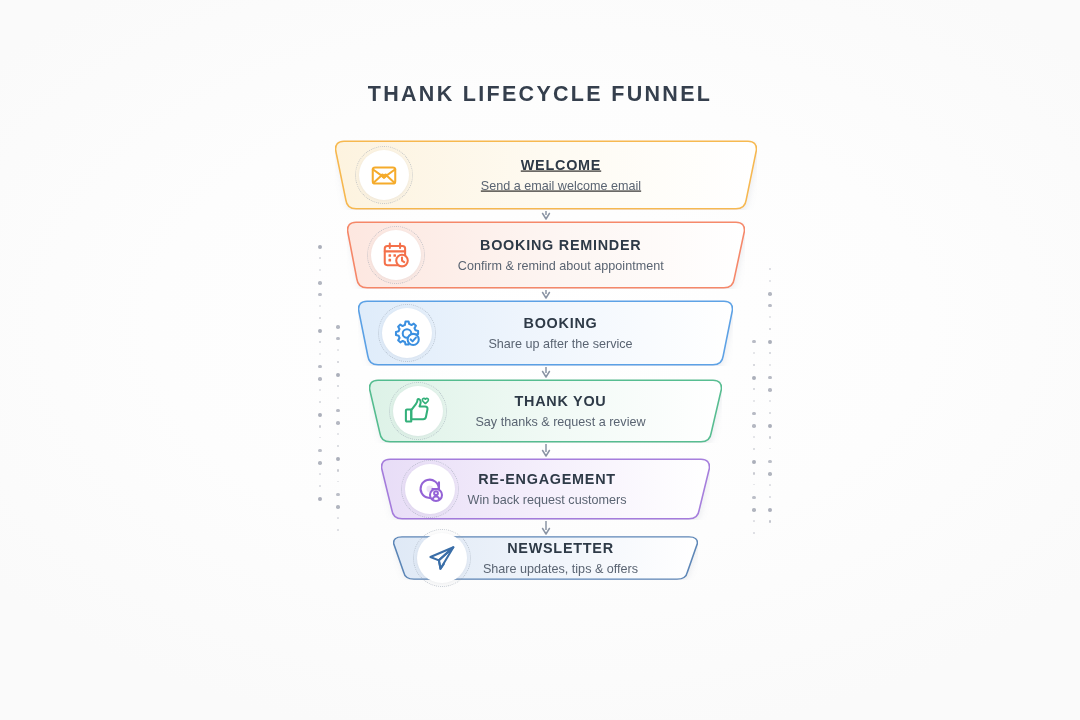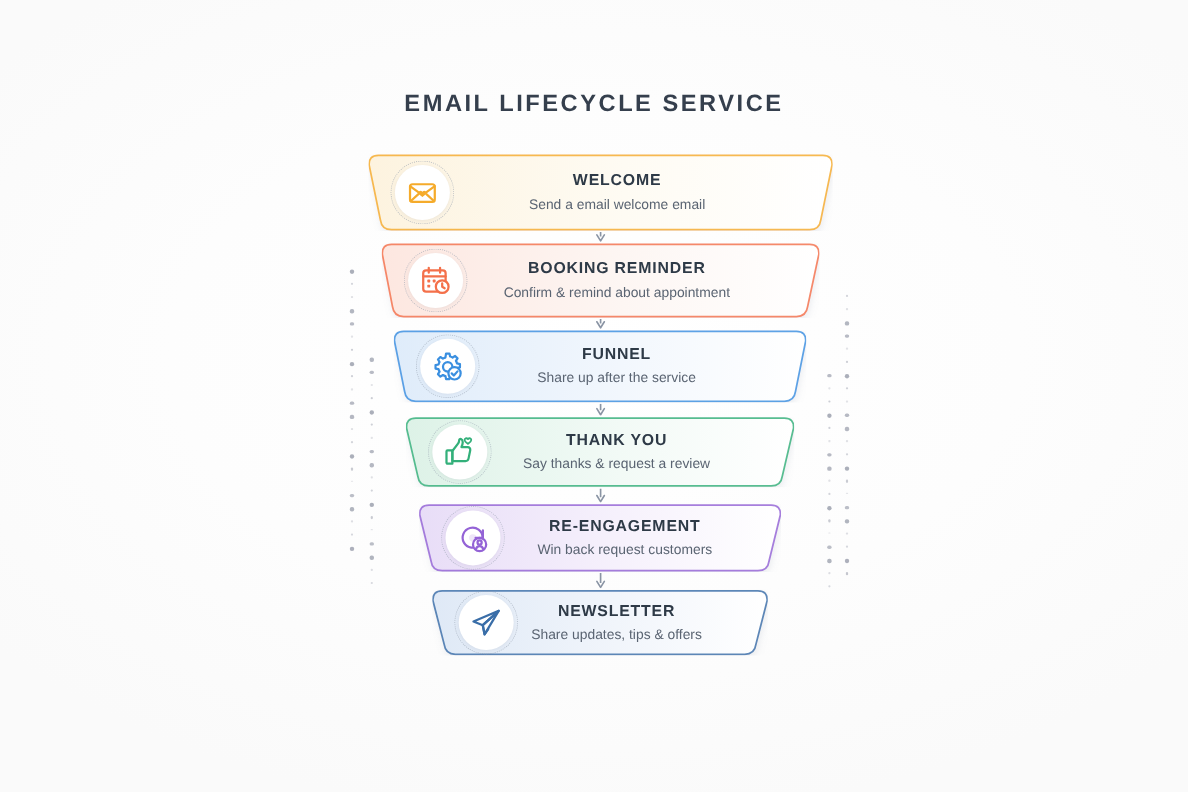--- a/index.html
+++ b/index.html
@@ -130,21 +130,21 @@
     height: 26px;
     left: 50%;
     transform: translateX(-50%);
   }
 </style>
 </head>
 <body>
 
 <div id="canvas">
 
-  <div class="title">EMAIL LIFECYCLE SERVICE</div>
+  <div class="title">THANK LIFECYCLE FUNNEL</div>
 
   <div class="dots" id="dots-layer">
       <div class="dot" style="width: 3.88px; height: 3.88px; left: 318.062px; top: 245px; background: rgb(139, 144, 160); opacity: 0.72;"></div>
       <div class="dot" style="width: 2.19px; height: 2.19px; left: 318.907px; top: 257px; background: rgb(139, 144, 160); opacity: 0.37;"></div>
       <div class="dot" style="width: 1.64px; height: 1.64px; left: 319.178px; top: 269px; background: rgb(139, 144, 160); opacity: 0.26;"></div>
       <div class="dot" style="width: 3.55px; height: 3.55px; left: 318.226px; top: 281px; background: rgb(139, 144, 160); opacity: 0.65;"></div>
       <div class="dot" style="width: 3.34px; height: 3.34px; left: 318.332px; top: 293px; background: rgb(139, 144, 160); opacity: 0.61;"></div>
       <div class="dot" style="width: 1.52px; height: 1.52px; left: 319.242px; top: 305px; background: rgb(139, 144, 160); opacity: 0.24;"></div>
       <div class="dot" style="width: 2.45px; height: 2.45px; left: 318.776px; top: 317px; background: rgb(139, 144, 160); opacity: 0.43;"></div>
       <div class="dot" style="width: 3.9px; height: 3.9px; left: 318.05px; top: 329px; background: rgb(139, 144, 160); opacity: 0.72;"></div>
@@ -240,21 +240,21 @@
           <div class="badge" style="left: 24px;">
             <span>
               <svg width="30" height="30" viewBox="0 0 28 28">
                 <rect x="3.5" y="7" width="21" height="15" rx="2.2" fill="none" stroke="#f5ab2b" stroke-width="1.9" stroke-linecap="round" stroke-linejoin="round"></rect>
                 <path d="M3.5 8.6 L14 16.2 L24.5 8.6" fill="none" stroke="#f5ab2b" stroke-width="1.9" stroke-linecap="round" stroke-linejoin="round"></path>
                 <path d="M4 21.4 L10.6 15.4 M24 21.4 L17.4 15.4" fill="none" stroke="#f5ab2b" stroke-width="1.9" stroke-linecap="round" stroke-linejoin="round"></path>
                 <path d="M14 13.4 c-1.5-1.7-3.2-0.5-3.2 0.9 0 1.5 1.9 2.6 3.2 3.5 1.3-0.9 3.2-2 3.2-3.5 0-1.4-1.7-2.6-3.2-0.9z" fill="#f5ab2b" stroke="none"></path>
               </svg>
             </span>
           </div>
-          <div class="txt" style="left: 226px; top: 50%; transform: translate(-50%, -50%);">
+          <div class="txt" style="left: 226px; top: 50%; transform: translate(-50%, -50%); text-decoration: underline;">
             <div class="stage-label">WELCOME</div>
             <div class="stage-desc">Send a email welcome email</div>
           </div>
         </div>
       </div>
       <div class="stage" style="left: 347px; top: 221px; width: 398px; height: 68px;">
         <svg class="stage-shape" viewBox="0 0 398 68" preserveAspectRatio="none">
           <defs>
             <linearGradient id="grad1" x1="0" y1="0" x2="1" y2="0">
               <stop offset="0%" stop-color="#fde7e0"></stop>
@@ -307,21 +307,21 @@
             <span>
               <svg width="30" height="30" viewBox="0 0 28 28">
                 <path d="M12.6 3.2 h2.9 l0.55 2.5 a7.6 7.6 0 0 1 2.1 0.88 l2.15-1.35 2.05 2.05 -1.35 2.15 a7.6 7.6 0 0 1 0.88 2.1 l2.5 0.55 v2.9 l-2.5 0.55 a7.6 7.6 0 0 1-0.88 2.1 l1.35 2.15 -2.05 2.05 -2.15-1.35 a7.6 7.6 0 0 1-2.1 0.88 L15.5 24.8 h-2.9 l-0.55-2.5 a7.6 7.6 0 0 1-2.1-0.88 l-2.15 1.35 -2.05-2.05 1.35-2.15 a7.6 7.6 0 0 1-0.88-2.1 L3.7 15.9 v-2.9 l2.5-0.55 a7.6 7.6 0 0 1 0.88-2.1 L5.73 8.2 7.78 6.15 9.93 7.5 a7.6 7.6 0 0 1 2.1-0.88 z" fill="none" stroke="#3a8fe0" stroke-width="1.9" stroke-linecap="round" stroke-linejoin="round"></path>
                 <circle cx="14" cy="14.45" r="4" fill="none" stroke="#3a8fe0" stroke-width="1.9" stroke-linecap="round" stroke-linejoin="round"></circle>
                 <circle cx="19.8" cy="20" r="5.2" fill="#ffffff" stroke="#3a8fe0" stroke-width="1.9"></circle>
                 <path d="M17.4 20 L19.2 21.8 L22.3 18.3" fill="none" stroke="#3a8fe0" stroke-width="1.9" stroke-linecap="round" stroke-linejoin="round"></path>
               </svg>
             </span>
           </div>
           <div class="txt" style="left: 202.5px; top: 50%; transform: translate(-50%, -50%);">
-            <div class="stage-label">FUNNEL</div>
+            <div class="stage-label">BOOKING</div>
             <div class="stage-desc">Share up after the service</div>
           </div>
         </div>
       </div>
       <div class="stage" style="left: 369px; top: 379px; width: 353px; height: 64px;">
         <svg class="stage-shape" viewBox="0 0 353 64" preserveAspectRatio="none">
           <defs>
             <linearGradient id="grad3" x1="0" y1="0" x2="1" y2="0">
               <stop offset="0%" stop-color="#ddf2e7"></stop>
               <stop offset="55%" stop-color="#f2faf6"></stop>
@@ -369,27 +369,27 @@
               <svg width="30" height="30" viewBox="0 0 28 28">
                 <path d="M22.2 13.6 a8.5 8.5 0 1 0-2.6 6.3" fill="none" stroke="#9463d6" stroke-width="1.9" stroke-linecap="round" stroke-linejoin="round"></path>
                 <path d="M22.4 7.6 V13.9 H16.2" fill="none" stroke="#9463d6" stroke-width="1.9" stroke-linecap="round" stroke-linejoin="round"></path>
                 <circle cx="13.8" cy="13.9" r="3.1" fill="#9463d6" opacity="0.16" stroke="none"></circle>
                 <circle cx="19.6" cy="19.6" r="5.6" fill="#ffffff" stroke="#9463d6" stroke-width="1.9"></circle>
                 <circle cx="19.6" cy="17.9" r="1.75" fill="none" stroke="#9463d6" stroke-width="1.9" stroke-linecap="round" stroke-linejoin="round"></circle>
                 <path d="M16.7 23 a3.1 3.1 0 0 1 5.8 0" fill="none" stroke="#9463d6" stroke-width="1.9" stroke-linecap="round" stroke-linejoin="round"></path>
               </svg>
             </span>
           </div>
-          <div class="txt" style="left: 187px; top: 50%; transform: translate(-50%, -50%);">
+          <div class="txt" style="left: 166px; top: 50%; transform: translate(-50%, -50%);">
             <div class="stage-label">RE-ENGAGEMENT</div>
             <div class="stage-desc">Win back request customers</div>
           </div>
         </div>
       </div>
-      <div class="stage" style="left: 393px; top: 536px; width: 305px; height: 60px;">
+      <div class="stage" style="left: 393px; top: 536px; width: 305px; height: 44px;">
         <svg class="stage-shape" viewBox="0 0 305 60" preserveAspectRatio="none">
           <defs>
             <linearGradient id="grad5" x1="0" y1="0" x2="1" y2="0">
               <stop offset="0%" stop-color="#dfe9f6"></stop>
               <stop offset="55%" stop-color="#f1f5fb"></stop>
               <stop offset="100%" stop-color="#ffffff"></stop>
             </linearGradient>
             <filter id="fshadow5" x="-12%" y="-30%" width="124%" height="185%">
               <feDropShadow dx="1" dy="3" stdDeviation="3.2" flood-color="#8d97a8" flood-opacity="0.17"></feDropShadow>
             </filter>

